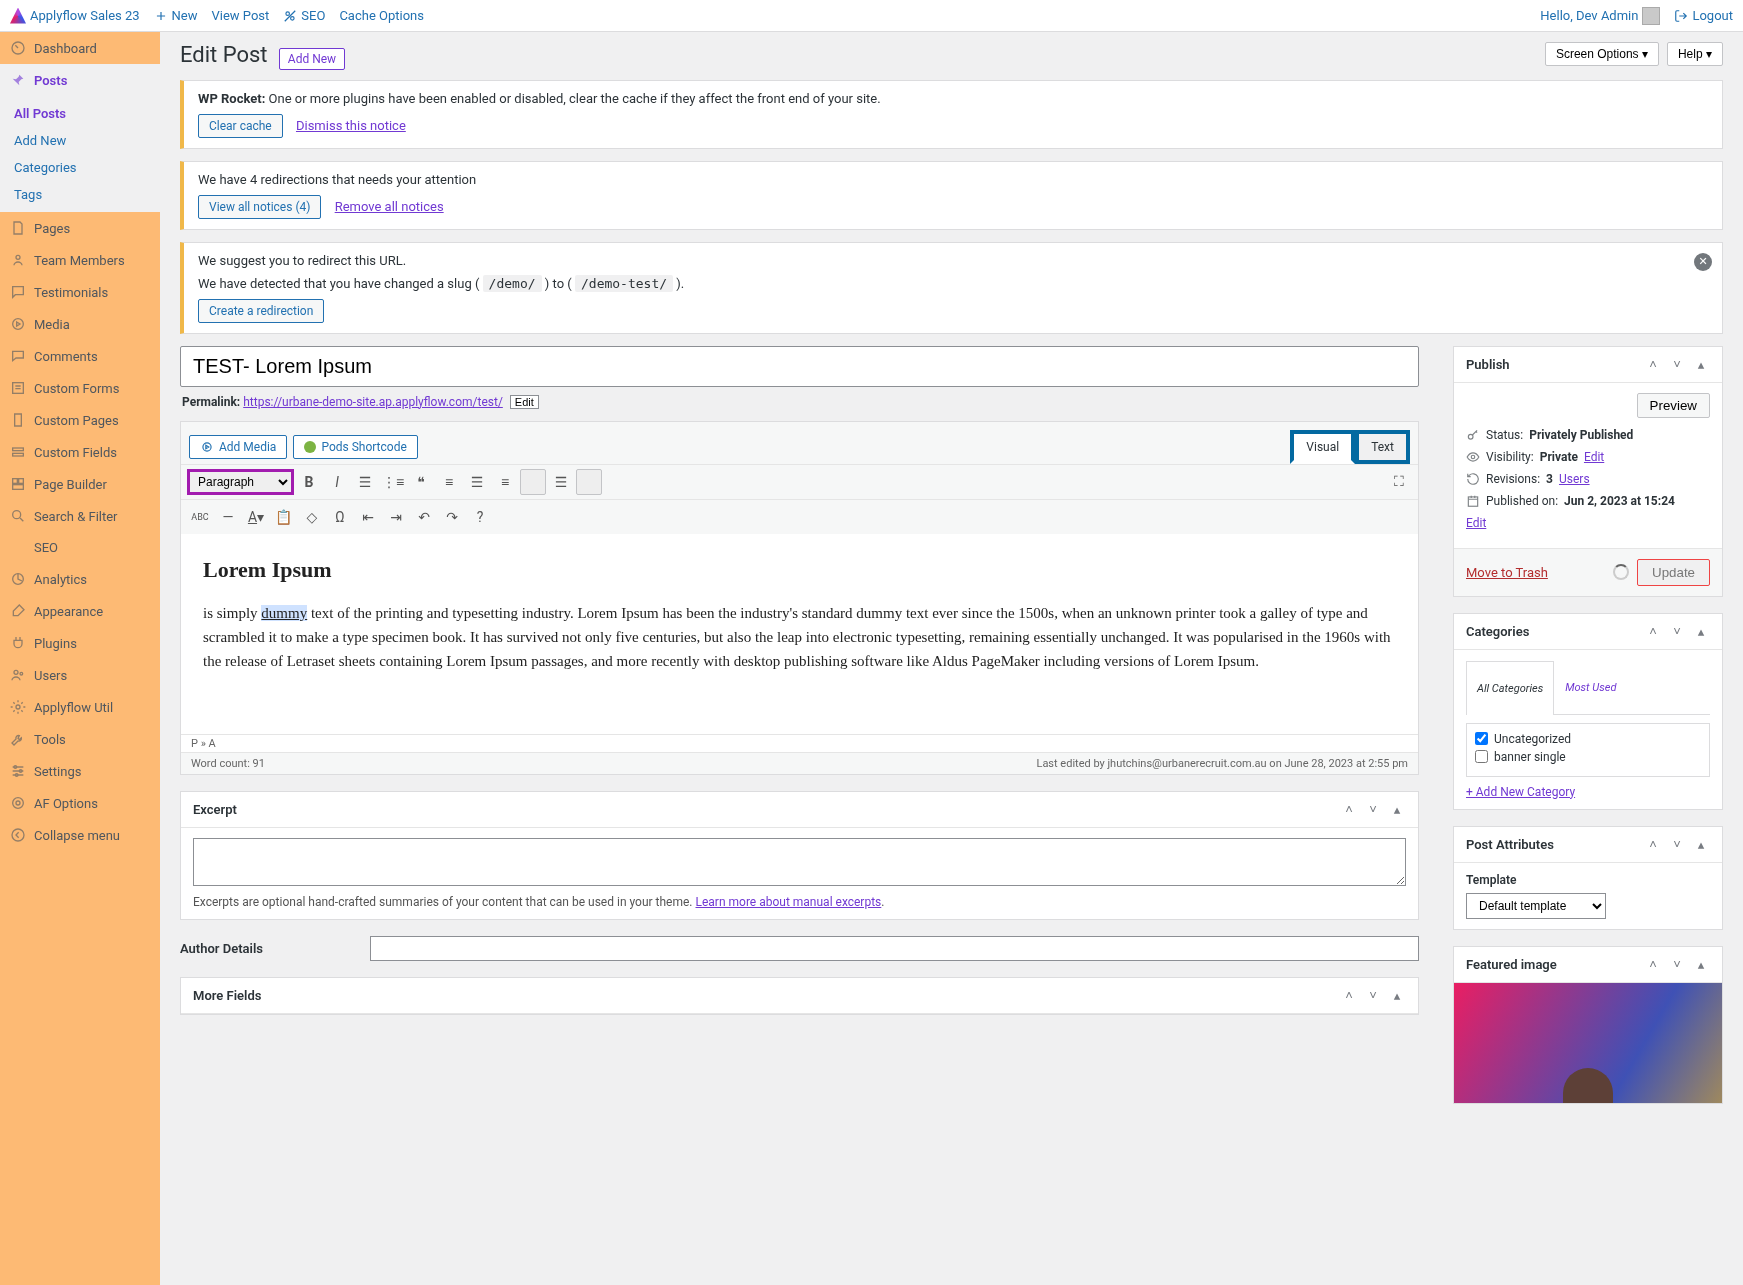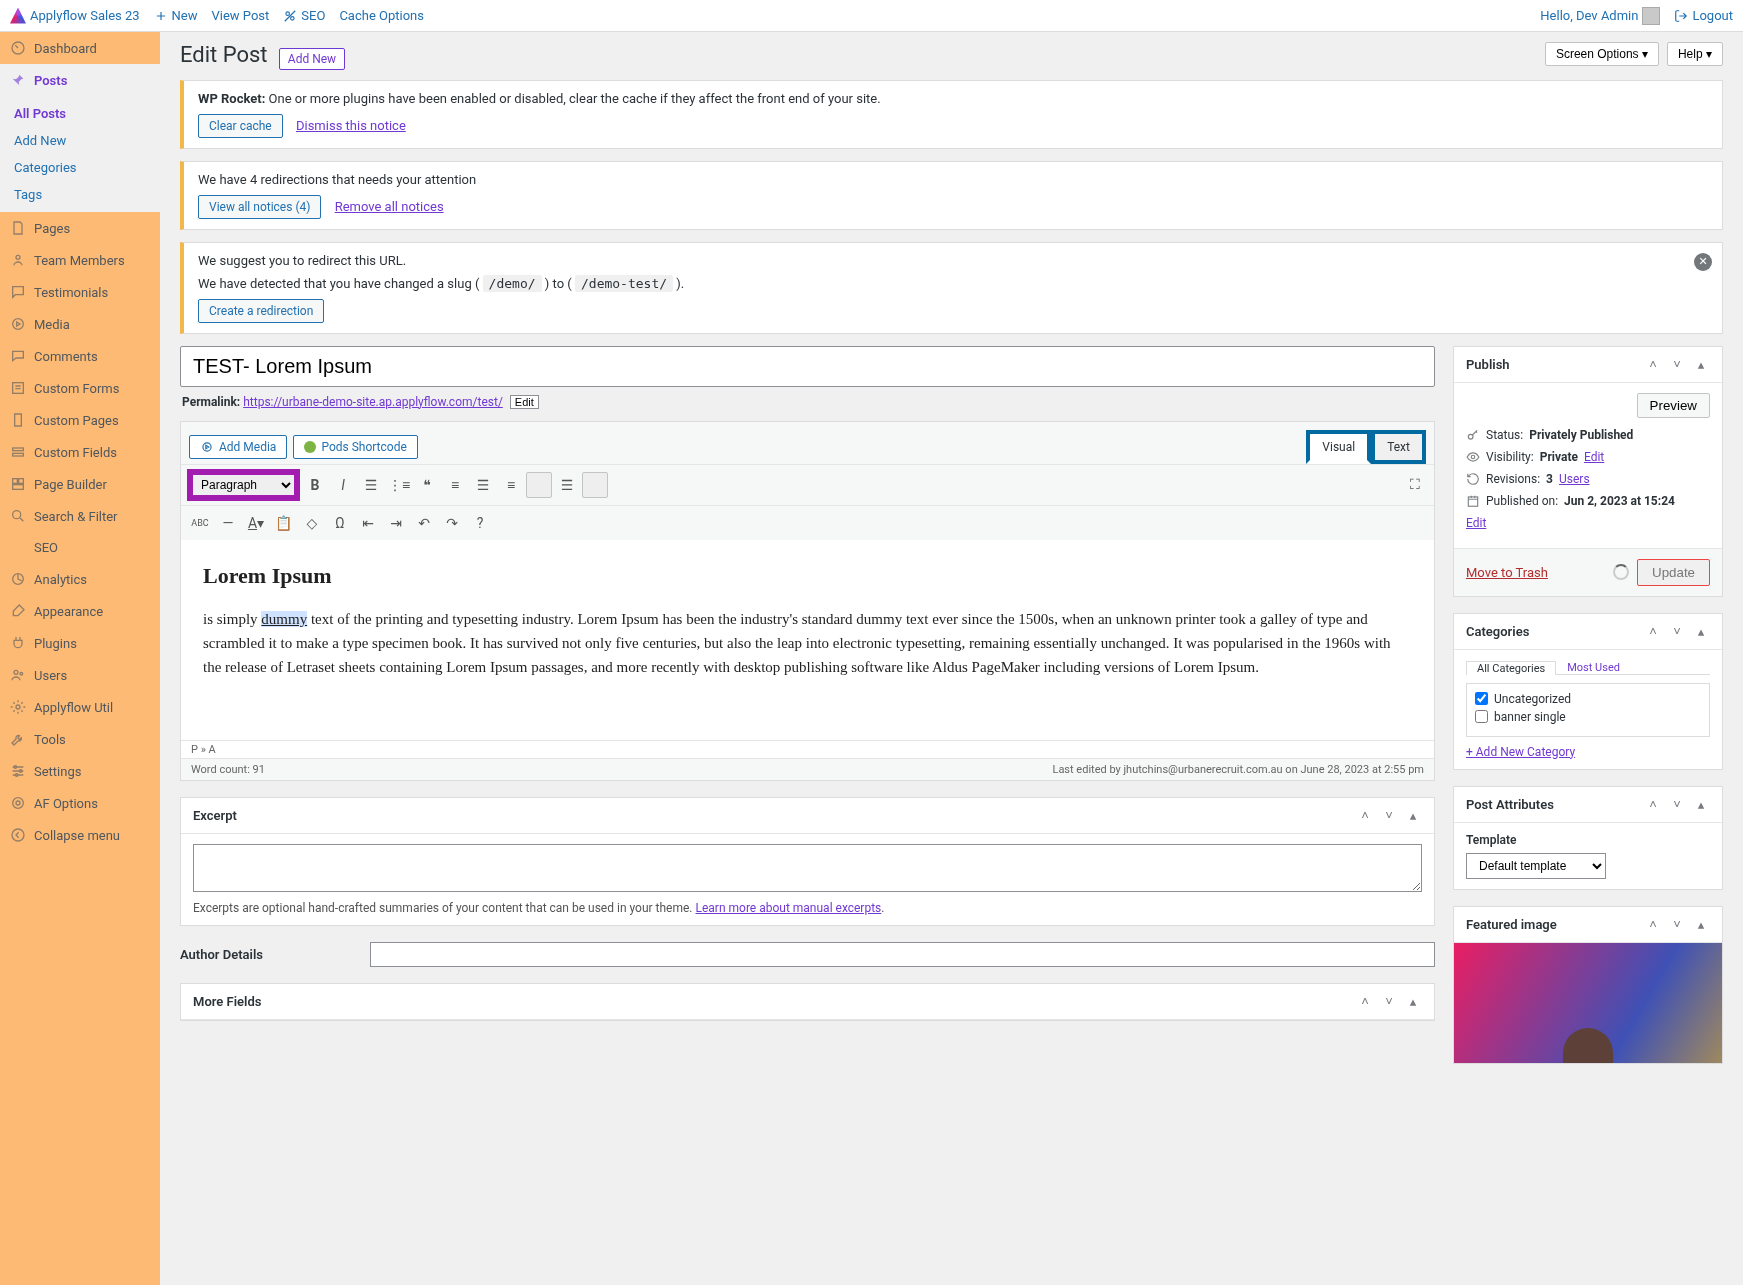--- a/index.html
+++ b/index.html
@@ -37,41 +37,41 @@
 
 
 .notice { background:#fff; border:1px solid #dcdcde; border-left:4px solid #f0b849; padding:10px 14px; margin-bottom:12px; position:relative; }
 .notice p { margin-bottom:8px; }
 .btn-sm { display:inline-block; padding:4px 10px; border:1px solid #2271b1; color:#2271b1; background:#f6f7f7; border-radius:2px; font-size:12px; cursor:pointer; margin-right:10px; }
 .notice .link { color:#7139d3; text-decoration:underline; cursor:pointer; }
 .notice code { background:#f0f0f1; padding:1px 6px; font-family:monospace; border-radius:2px; }
 .notice .dismiss { position:absolute; top:10px; right:10px; width:18px; height:18px; border-radius:50%; background:#72777c; color:#fff; display:flex; align-items:center; justify-content:center; font-size:11px; cursor:pointer; }
 
 
-.cols { display:flex; gap:18px; }
+.cols { display:flex; gap:34px; }
 .col-main { flex:1; min-width:0; }
 .col-side { width:270px; }
 
 
 #title-input { width:100%; font-size:20px; padding:8px 12px; border:1px solid #8c8f94; border-radius:2px; background:#fff; }
 .permalink { padding:8px 2px 12px; font-size:12px; }
 .permalink a { color:#7139d3; text-decoration:underline; }
 .btn-tiny { font-size:11px; padding:0 4px; border:1px solid #8c8f94; background:#fff; cursor:pointer; margin-left:4px; }
 
 
 .editor-box { border:1px solid #dcdcde; background:#fff; }
 .editor-topbar { display:flex; justify-content:space-between; align-items:center; padding:8px 8px 0 8px; background:#f6f7f7; }
 .media-btns { display:flex; gap:6px; }
 .media-btn { display:flex; align-items:center; gap:5px; padding:4px 10px; border:1px solid #2271b1; background:#fff; color:#2271b1; cursor:pointer; border-radius:2px; font-size:12px; }
 .tabs { display:flex; }
 .tab { padding:6px 12px; border:4px solid #0369a1; background:#f0f0f1; cursor:pointer; font-size:12px; }
 .tab.active { background:#fff; border-bottom-color:#fff; }
 
 .tb-row { display:flex; align-items:center; gap:2px; padding:4px 6px; background:#f6f7f7; border-top:1px solid #e5e5e5; flex-wrap:wrap; }
-.tb-row select { font-size:12px; padding:2px 20px 2px 4px; border:6px solid #a21caf; }
+.tb-row select { font-size:12px; padding:2px 20px 2px 4px; border:3px solid #a21caf; }
 .tb-btn { width:26px; height:26px; display:flex; align-items:center; justify-content:center; cursor:pointer; border-radius:2px; color:#555; font-size:14px; }
 .tb-btn.boxed { border:1px solid #c3c4c7; background:#eee; }
 .tb-expand { margin-left:auto; }
 
 .editor-content { padding:18px 22px; min-height:200px; font-family: Georgia, serif; font-size:15px; line-height:1.6; color:#222; }
 .editor-content h2 { font-size:22px; font-weight:700; margin-bottom:14px; }
 .editor-content .hl { background:#cfe2ff; text-decoration:underline; }
 
 .editor-status { display:flex; justify-content:space-between; padding:4px 10px; background:#f6f7f7; border-top:1px solid #e5e5e5; font-size:11px; color:#666; }
 .editor-path { padding:2px 10px; font-size:11px; color:#666; border-top:1px solid #e5e5e5; }
@@ -86,21 +86,21 @@
 .metabox-body .row { display:flex; align-items:center; gap:6px; margin-bottom:8px; }
 .metabox-body .row svg { width:14px; height:14px; opacity:.6; }
 .metabox-body .edit-link { color:#7139d3; text-decoration:underline; cursor:pointer; }
 .metabox-foot { display:flex; justify-content:space-between; align-items:center; padding:10px 12px; background:#f6f7f7; border-top:1px solid #e5e5e5; }
 .trash-link { color:#b32d2e; text-decoration:underline; cursor:pointer; }
 .spinner { width:16px; height:16px; border:2px solid #ccc; border-top-color:#666; border-radius:50%; }
 .btn-primary { padding:5px 14px; background:#f0f0f1; border:1px solid #ef4444; color:#777; cursor:pointer; border-radius:2px; }
 .btn-preview { padding:4px 12px; background:#f6f7f7; border:1px solid #c3c4c7; cursor:pointer; float:right; border-radius:2px; }
 
 .cat-tabs { display:flex; border-bottom:1px solid #dcdcde; margin-bottom:8px; }
-.cat-tab { padding:0 10px; font-size:11px; cursor:pointer; border:1px solid transparent; border-bottom:none; }
+.cat-tab { padding:20px 10px; font-size:11px; cursor:pointer; border:1px solid transparent; border-bottom:none;font-style:italic; }
 .cat-tab.active { border-color:#dcdcde; background:#fff; position:relative; top:1px; }
 .cat-tab:not(.active) { color:#7139d3; }
 .cat-list { border:1px solid #dcdcde; padding:8px; }
 .cat-list label { display:flex; align-items:center; gap:6px; margin-bottom:4px; font-size:12px; }
 
 .add-cat { color:#7139d3; text-decoration:underline; cursor:pointer; font-size:12px; display:inline-block; margin-top:8px; }
 
 .tmpl-select { padding:4px 22px 4px 8px; border:1px solid #8c8f94; background:#fff; font-size:12px; }
 
 .feat-img { width:100%; height:120px; background: linear-gradient(120deg,#e91e63,#3f51b5,#ffc107,#009688); background-size:200% 200%; position:relative; overflow:hidden; }

